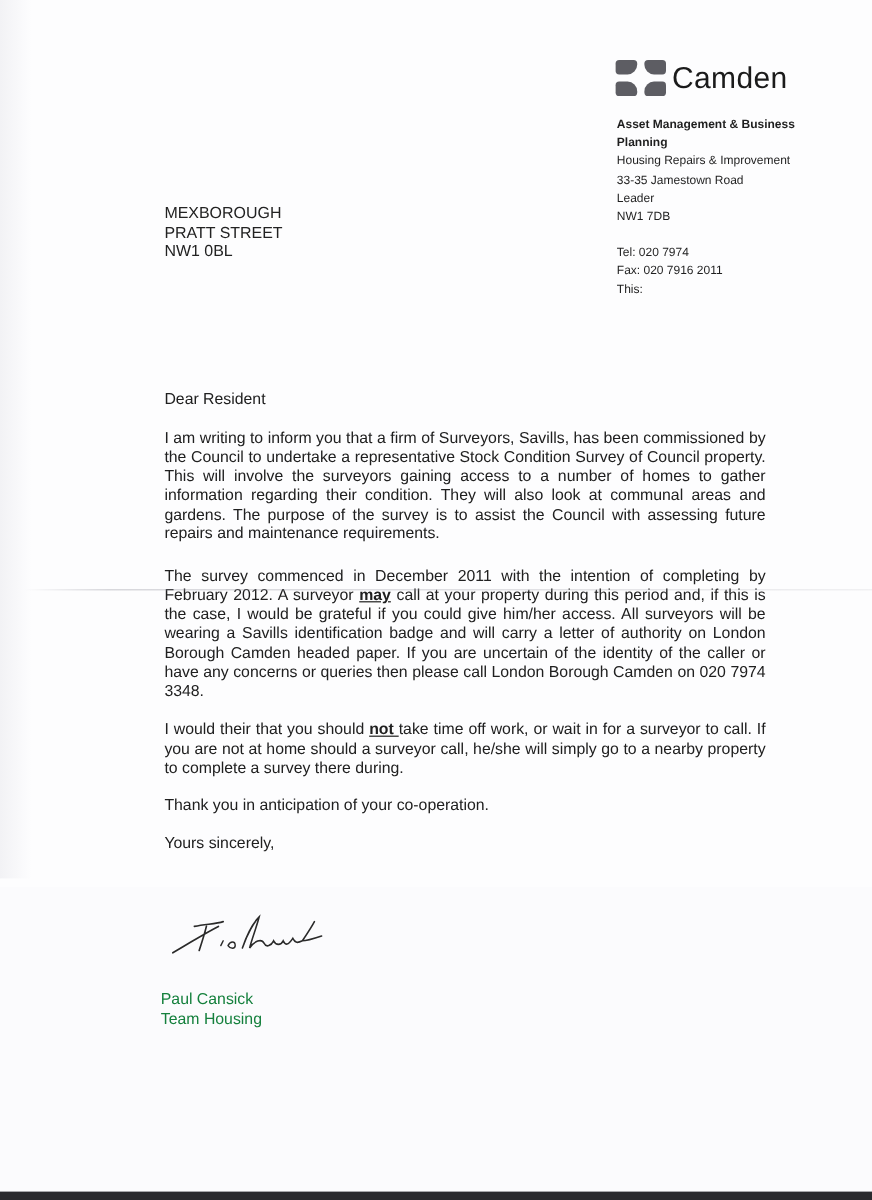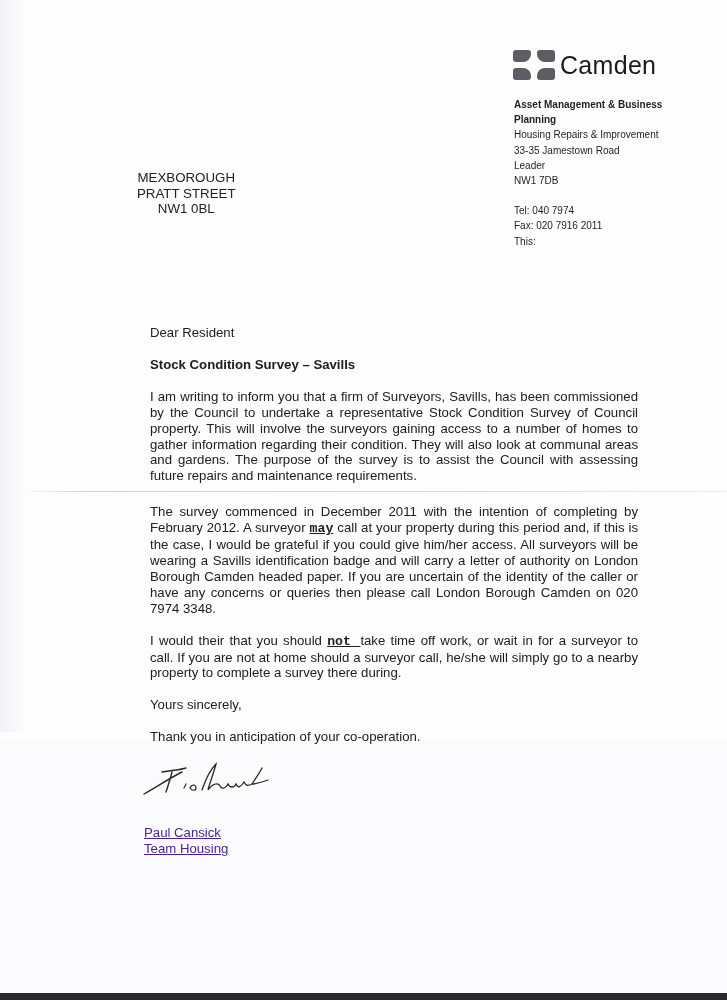--- a/index.html
+++ b/index.html
@@ -82,52 +82,50 @@
     .sender .bold { font-weight: bold; }
     .sender .gap { height: 15px; }
 
     
     .recipient {
       position: absolute;
       left: 137px; top: 170px;
       font-size: 13.3px;
       line-height: 15.5px;
       color: #222;
-      text-align: center;
     }
 
     
     .body {
       position: absolute;
       left: 134px; top: 325px;
       width: 504px;
       font-size: 13.2px;
       line-height: 15.9px;
       color: #202020;
     }
     .body p {
-      margin: 0 0 16px 16px;
+      margin: 0 0 16px 3px;
       text-align: justify;
     }
     .body p.nojust { text-align: left; }
     .subject { font-weight: bold; }
-    .emph { font-weight: bold; text-decoration: underline; font-family: Liberation Mono, monospace; }
+    .emph { font-weight: bold; text-decoration: underline; }
 
     .signature {
       position: absolute;
       left: 140px; top: 758px;
       width: 140px; height: 50px;
     }
     .signatory {
       position: absolute;
-      left: 144px; top: 825px;
+      left: 134px; top: 825px;
       font-size: 13.2px;
       line-height: 16px;
-      color: #4c1d95;
-      text-decoration: underline;
+      color: #15803d;
     }
   </style>
 </head>
 <body>
 
 <div class="page">
   <div class="left-edge"></div>
 
   <div class="logo">
     <div class="logo-mark">
@@ -140,39 +138,38 @@
   </div>
 
   <div class="sender">
     <div class="bold">Asset Management &amp; Business</div>
     <div class="bold">Planning</div>
     <div>Housing Repairs &amp; Improvement</div>
     <div>33-35 Jamestown Road</div>
     <div>Leader</div>
     <div>NW1 7DB</div>
     <div class="gap"></div>
-    <div>Tel:  040 7974</div>
+    <div>Tel:  020 7974</div>
     <div>Fax: 020 7916 2011</div>
     <div>This:</div>
   </div>
 
   <div class="recipient">
     <div>MEXBOROUGH</div>
     <div>PRATT STREET</div>
     <div>NW1 0BL</div>
   </div>
 
   <div class="body">
     <p class="nojust">Dear Resident</p>
-    <p class="nojust subject">Stock Condition Survey – Savills</p>
     <p style="margin-bottom:20px;">I am writing to inform you that a firm of Surveyors, Savills, has been commissioned by the Council to undertake a representative Stock Condition Survey of Council property. This will involve the surveyors gaining access to a number of homes to gather information regarding their condition. They will also look at communal areas and gardens. The purpose of the survey is to assist the Council with assessing future repairs and maintenance requirements.</p>
     <p><span>The survey commenced in December 2011 with the intention of completing by February 2012.  A surveyor </span><span class="emph">may</span><span> call at your property during this period and, if this is the case, I would be grateful if you could give him/her access. All surveyors will be wearing a Savills identification badge and will carry a letter of authority on London Borough Camden headed paper. If you are uncertain of the identity of the caller or have any concerns or queries then please call London Borough Camden on 020 7974 3348.</span></p>
     <p><span>I would their that you should </span><span class="emph">not </span><span>take time off work, or wait in for a surveyor to call. If you are not at home should a surveyor call, he/she will simply go to a nearby property to complete a survey there during.</span></p>
+    <p class="nojust">Thank you in anticipation of your co-operation.</p>
     <p class="nojust">Yours sincerely,</p>
-    <p class="nojust">Thank you in anticipation of your co-operation.</p>
   </div>
 
   <svg class="signature" viewBox="0 0 140 50">
     <path d="M4 36 C 18 28, 30 20, 42 14 M22 14 C 32 12, 40 12, 46 10 M32 14 C 30 22, 28 28, 26 34" fill="none" stroke="#2a2a2a" stroke-width="1.4" stroke-linecap="round"></path>
     <path d="M44 30 L46 26 M50 30 C 52 26, 56 26, 56 30 C 56 33, 52 33, 50 30" fill="none" stroke="#2a2a2a" stroke-width="1.2" stroke-linecap="round"></path>
     <path d="M62 32 C 66 20, 72 10, 76 6 C 74 14, 70 24, 68 32 C 72 26, 78 24, 80 28 C 82 32, 86 30, 88 26 C 90 30, 94 30, 96 26 C 98 30, 100 30, 104 24 C 106 28, 108 28, 112 26 C 116 20, 120 14, 122 10 M112 26 C 116 26, 122 24, 128 22" fill="none" stroke="#2a2a2a" stroke-width="1.3" stroke-linecap="round"></path>
   </svg>
 
   <div class="signatory">
     <div>Paul Cansick</div>

